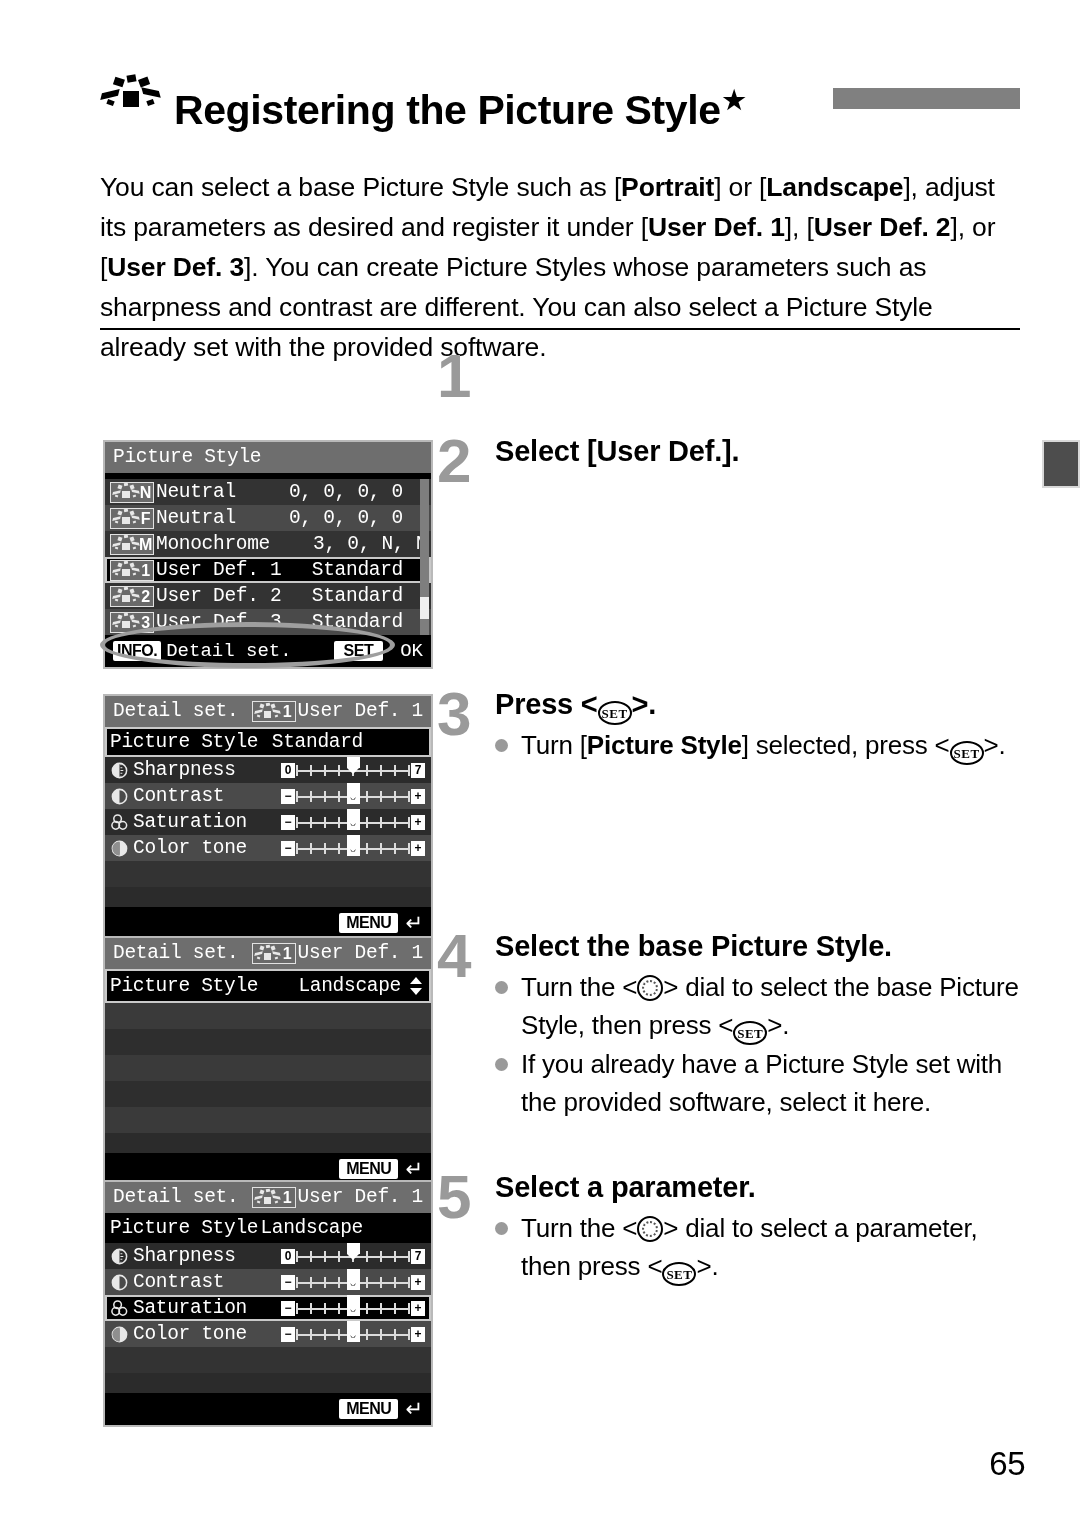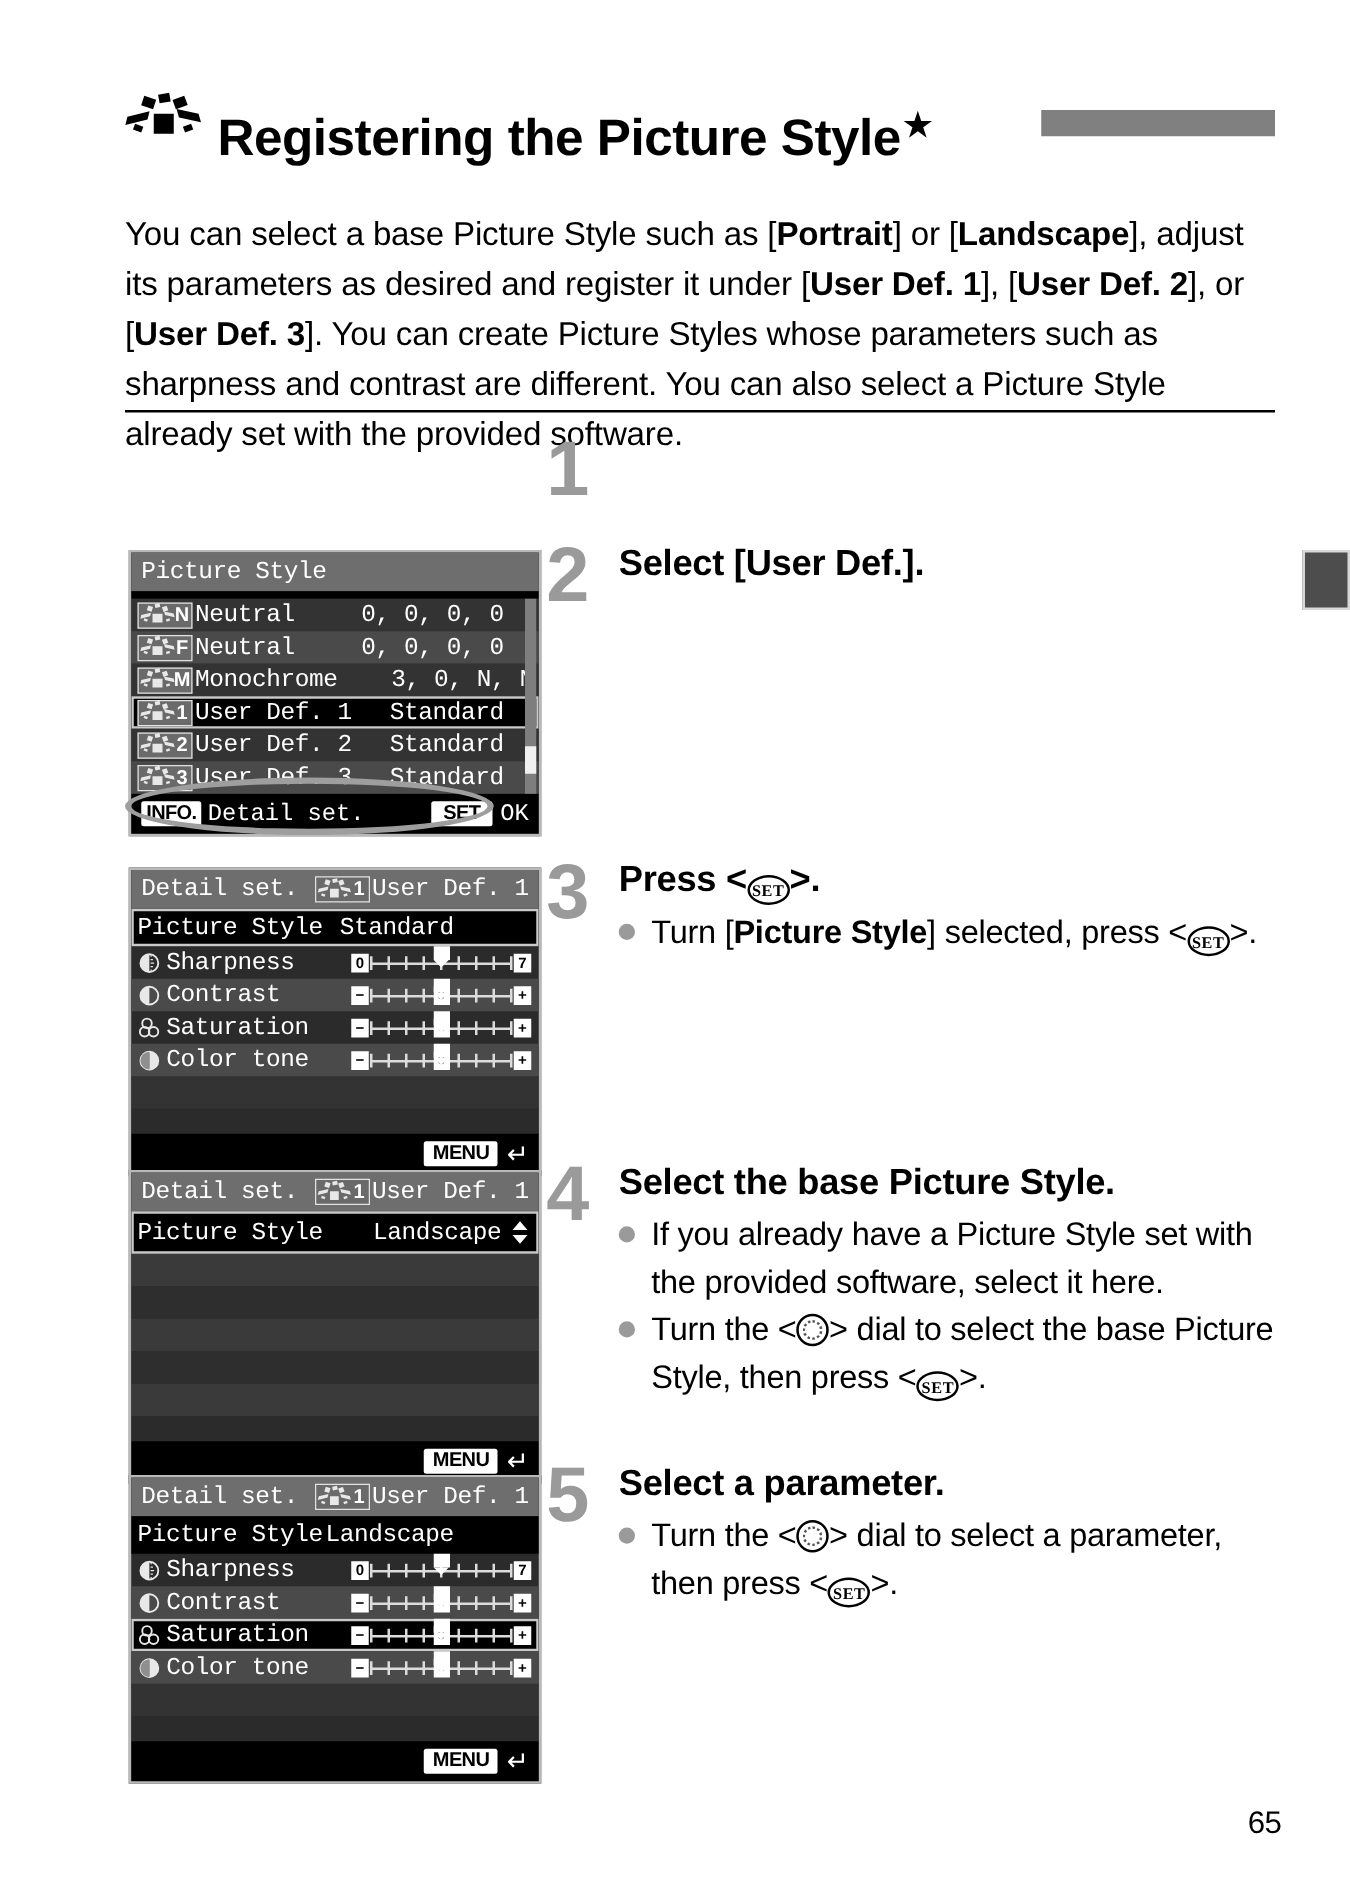--- a/index.html
+++ b/index.html
@@ -207,22 +207,22 @@
   .spin .up { top:2px; border-bottom:7px solid #fff; }
   .spin .dn { bottom:2px; border-top:7px solid #fff; }
 
   
   .oval {
     position:absolute; border:5px solid #9e9e9e; border-radius:50%;
     pointer-events:none;
   }
 
   .page-num {
-    position:absolute; right:55px; bottom:48px;
-    font-size:25px; letter-spacing:-0.5px;
+    position:absolute; right:55px; bottom:38px;
+    font-size:33px; letter-spacing:-0.5px;
   }
 </style>
 </head>
 <body>
 
 <div class="page">
 
   <div class="title-row">
     <span class="ps-title-icon">
       <span class="psg">
@@ -258,25 +258,25 @@
       <span class="bdot"></span>
       <span class="btext"><span>Turn [</span><b>Picture Style</b><span>] selected, press &lt;</span><span class="g-set">SET</span><span>&gt;.</span></span>
     </div>
   </div>
 
   <div class="step-num" style="left:437px; top:925px;">4</div>
   <div class="step-head" style="left:495px; top:928px; width:540px;">Select the base Picture Style.</div>
   <div class="step-body" style="left:495px; top:968px; width:535px;">
     <div class="bullet-row">
       <span class="bdot"></span>
-      <span class="btext">If you already have a Picture Style set with the provided software, select it here.</span>
+      <span class="btext"><span>Turn the &lt;</span><span class="g-dial"></span><span>&gt; dial to select the base Picture Style, then press &lt;</span><span class="g-set">SET</span><span>&gt;.</span></span>
     </div>
     <div class="bullet-row">
       <span class="bdot"></span>
-      <span class="btext"><span>Turn the &lt;</span><span class="g-dial"></span><span>&gt; dial to select the base Picture Style, then press &lt;</span><span class="g-set">SET</span><span>&gt;.</span></span>
+      <span class="btext">If you already have a Picture Style set with the provided software, select it here.</span>
     </div>
   </div>
 
   <div class="step-num" style="left:437px; top:1166px;">5</div>
   <div class="step-head" style="left:495px; top:1169px; width:530px;">Select a parameter.</div>
   <div class="step-body" style="left:495px; top:1209px; width:520px;">
     <div class="bullet-row">
       <span class="bdot"></span>
       <span class="btext"><span>Turn the &lt;</span><span class="g-dial"></span><span>&gt; dial to select a parameter, then press &lt;</span><span class="g-set">SET</span><span>&gt;.</span></span>
     </div>
@@ -389,21 +389,21 @@
           </span>
           <span class="label">User Def. 3</span>
           <span class="val" style="margin-right: 22px;">Standard</span>
         </div>
       </div>
     <div class="lcd-foot">
       <span class="keybox">INFO.</span>
       <span style="margin-left:5px;">Detail set.</span>
       <span class="foot-sp"></span>
       <span class="keybox" style="padding:0 10px;">SET</span>
-      <span style="margin-left:6px;">OK</span>
+      <span style="margin-left:17px;">OK</span>
     </div>
     <div class="scroll" style="top:37px; bottom:32px;">
       <div class="thumb" style="top:118px; height:22px;"></div>
     </div>
   </div>
   <div class="oval" style="left:100px; top:622px; width:295px; height:46px;"></div>
 
   <div class="lcd" id="lcd2" style="left:103px; top:694px;">
     <div class="lcd-title">
       <span>Detail set.</span>

